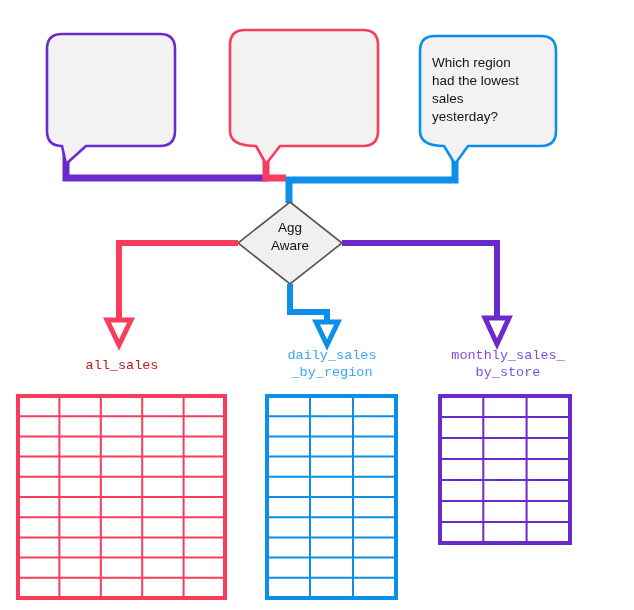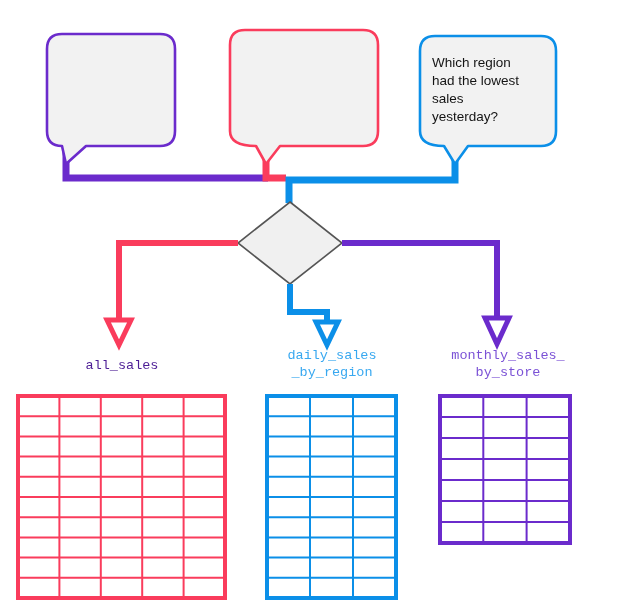--- a/index.html
+++ b/index.html
@@ -54,21 +54,21 @@
 
   .table-label {
     position: absolute;
     font-family: "Liberation Mono", monospace;
     font-size: 13.5px;
     line-height: 17px;
     text-align: center;
     white-space: pre-line;
     pointer-events: none;
   }
-  #table-label-0 { left: 42px;  top: 357px; width: 160px; color: #4c1d95; }
+  #table-label-0 { left: 42px;  top: 357px; width: 160px; color: #b91c1c; }
   #table-label-1 { left: 252px; top: 347px; width: 160px; color: #38A8F0; }
   #table-label-2 { left: 425px; top: 347px; width: 166px; color: #7B52D6; }
 </style>
 </head>
 <body>
 
 <div id="canvas">
 
   <svg id="diagram-svg" viewBox="0 0 634 610">
 
@@ -156,20 +156,22 @@
 
   </svg>
 
 
 
   <div class="bubble-text" id="bubble-text-2">Which region
 had the lowest
 sales
 yesterday?</div>
 
+  <div class="diamond-label">Agg
+Aware</div>
 
   <div class="table-label" id="table-label-0">all_sales</div>
 
   <div class="table-label" id="table-label-1">daily_sales
 _by_region</div>
 
   <div class="table-label" id="table-label-2">monthly_sales_
 by_store</div>
 
 </div>

